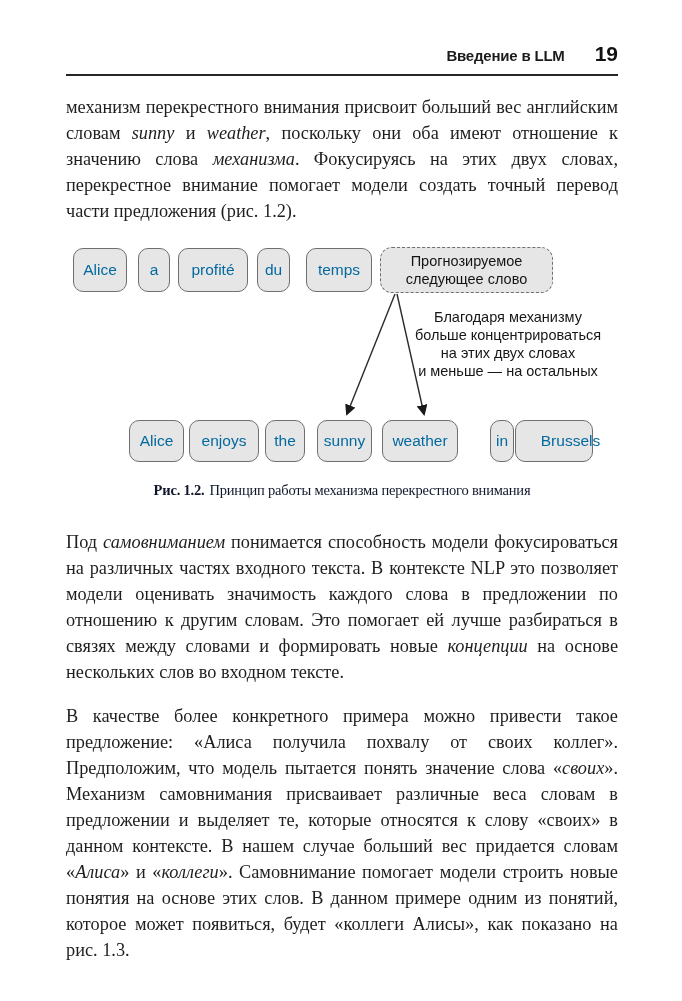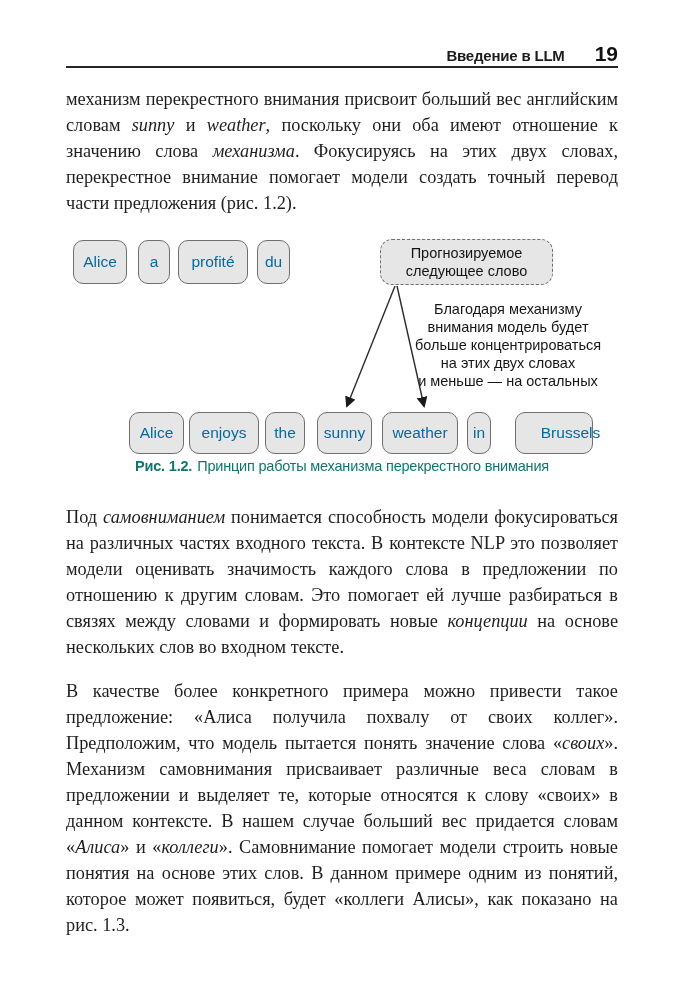--- a/index.html
+++ b/index.html
@@ -15,20 +15,21 @@
     padding: 42px 64px 0 66px;
   }
 
   
   .page-header {
     display: flex;
     justify-content: flex-end;
     align-items: baseline;
     gap: 30px;
     font-family: "Liberation Sans", "DejaVu Sans", sans-serif;
+    padding-bottom: 8px;
     border-bottom: 2px solid var(--rule-color, #262626);
   }
   .header-title { font-size: 15px; font-weight: 700; color: #1b1b1b; letter-spacing: -0.2px; }
   .header-page-num { font-size: 21px; font-weight: 700; color: #111; }
 
   
   .body-para {
     margin-top: 18px;
     font-size: 18.3px;
     line-height: 26px;
@@ -79,39 +80,40 @@
     line-height: 18px;
     color: #141414;
     padding: 2px 10px;
   }
   .token.bottom { top: 176px; height: 42px; }
   .b1 { left: 63px;  width: 55px; }
   .b2 { left: 123px; width: 70px; }
   .b3 { left: 199px; width: 40px; }
   .b4 { left: 251px; width: 55px; }
   .b5 { left: 316px; width: 76px; }
-  .b6 { left: 401px; width: 24px; }
+  .b6 { left: 424px; width: 24px; }
   .b7 { left: 449px; width: 78px; padding-left: 33px; }
 
   .annotation {
     position: absolute;
     left: 330px; top: 64px;
     width: 224px;
     text-align: center;
     font-size: 14.5px;
     line-height: 18px;
     color: #161616;
   }
 
   .caption {
+    margin-top: 16px;
     text-align: center;
-    font-family: Liberation Sans, sans-serif;
+    font-family: Liberation Serif, serif;
     font-size: 14.5px;
     letter-spacing: -0.2px;
-    color: #0f766e;
+    color: #0f172a;
   }
   .cap-label { font-weight: 700; margin-right: 5px; }
 </style>
 </head>
 <body>
 
 <div class="page">
 
   <header class="page-header">
     <span class="header-title">Введение в LLM</span>
@@ -130,26 +132,26 @@
           </marker>
         </defs>
         <line x1="329" y1="50" x2="281" y2="170" stroke="#2b2b2b" stroke-width="1.4" marker-end="url(#ah)"></line>
         <line x1="331" y1="50" x2="358" y2="170" stroke="#2b2b2b" stroke-width="1.4" marker-end="url(#ah)"></line>
       </svg>
 
       <div class="token top t1">Alice</div>
       <div class="token top t2">a</div>
       <div class="token top t3">profité</div>
       <div class="token top t4">du</div>
+      <div class="token top t5">temps</div>
 
       <div class="predicted-box">Прогнозируемое следующее слово</div>
 
       <div class="annotation">
         <div>Благодаря механизму</div>
-        <div>внимания модель будет</div>
         <div>больше концентрироваться</div>
         <div>на этих двух словах</div>
         <div>и меньше — на остальных</div>
       </div>
 
       <div class="token bottom b1">Alice</div>
       <div class="token bottom b2">enjoys</div>
       <div class="token bottom b3">the</div>
       <div class="token bottom b4">sunny</div>
       <div class="token bottom b5">weather</div>

